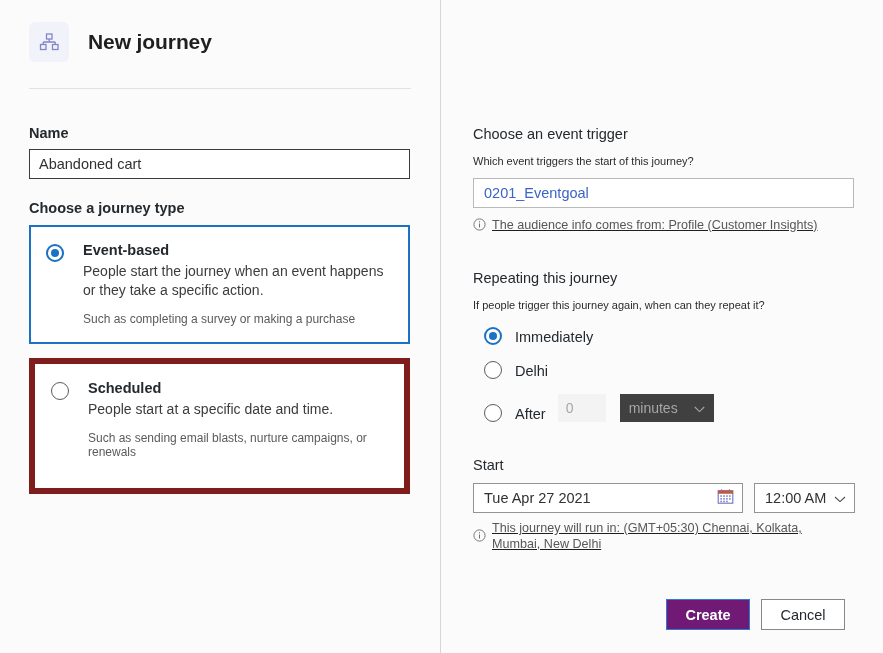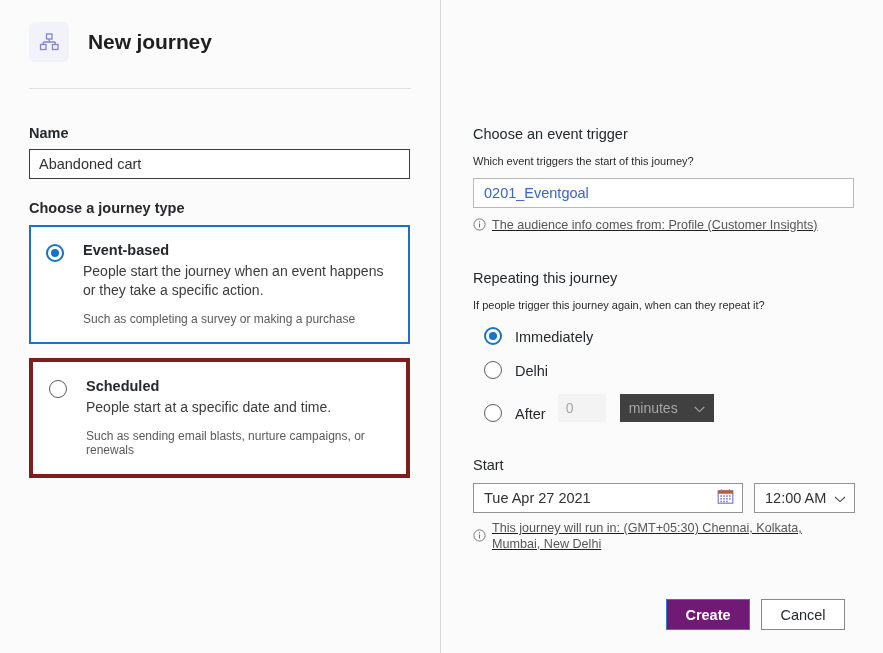--- a/index.html
+++ b/index.html
@@ -91,22 +91,22 @@
   .section-label {
     font-size: 14.5px;
     font-weight: 600;
     color: #24292e;
     margin: 21px 0 9px 0;
   }
   .choice-card {
     box-sizing: border-box;
     width: 381px;
     background: #ffffff;
-    border: 4px solid #7f1d1d;
-    padding: 16px 18px 17px 16px;
+    border: 6px solid #7f1d1d;
+    padding: 16px 18px 29px 16px;
     display: flex;
     align-items: flex-start;
   }
   .choice-card.selected {
     border: 2px solid #1b72c4;
     padding: 15px 17px 16px 15px;
   }
   .choice-card + .choice-card {
     margin-top: 14px;
   }

